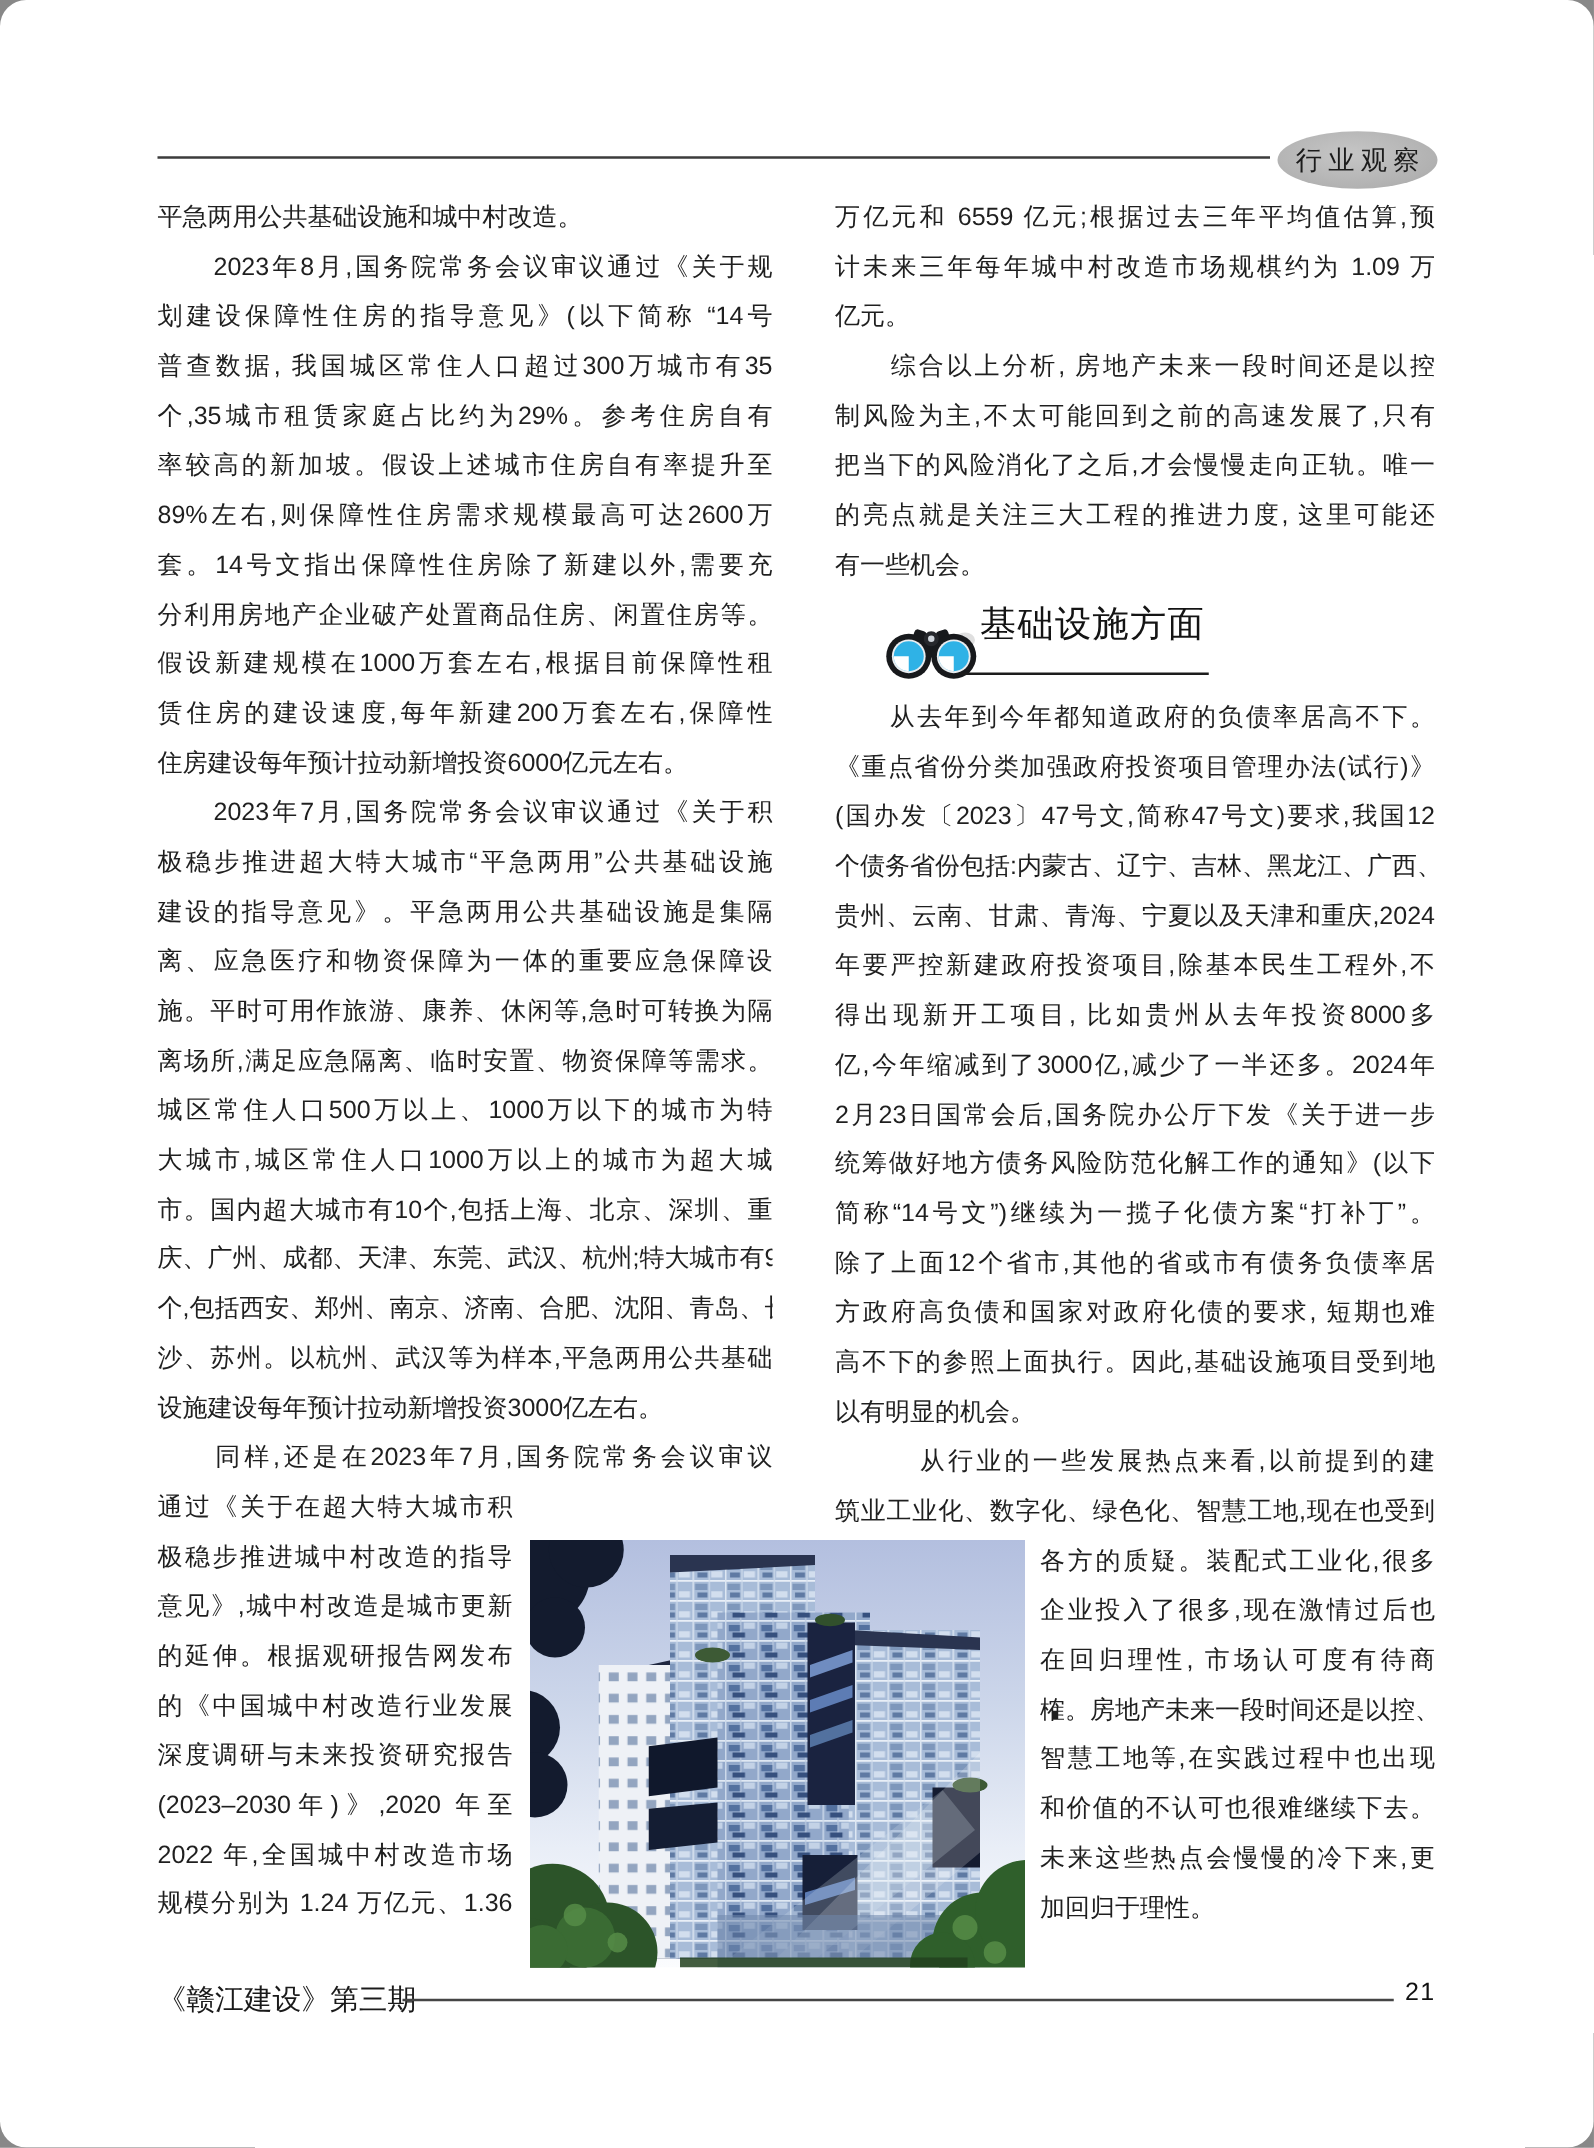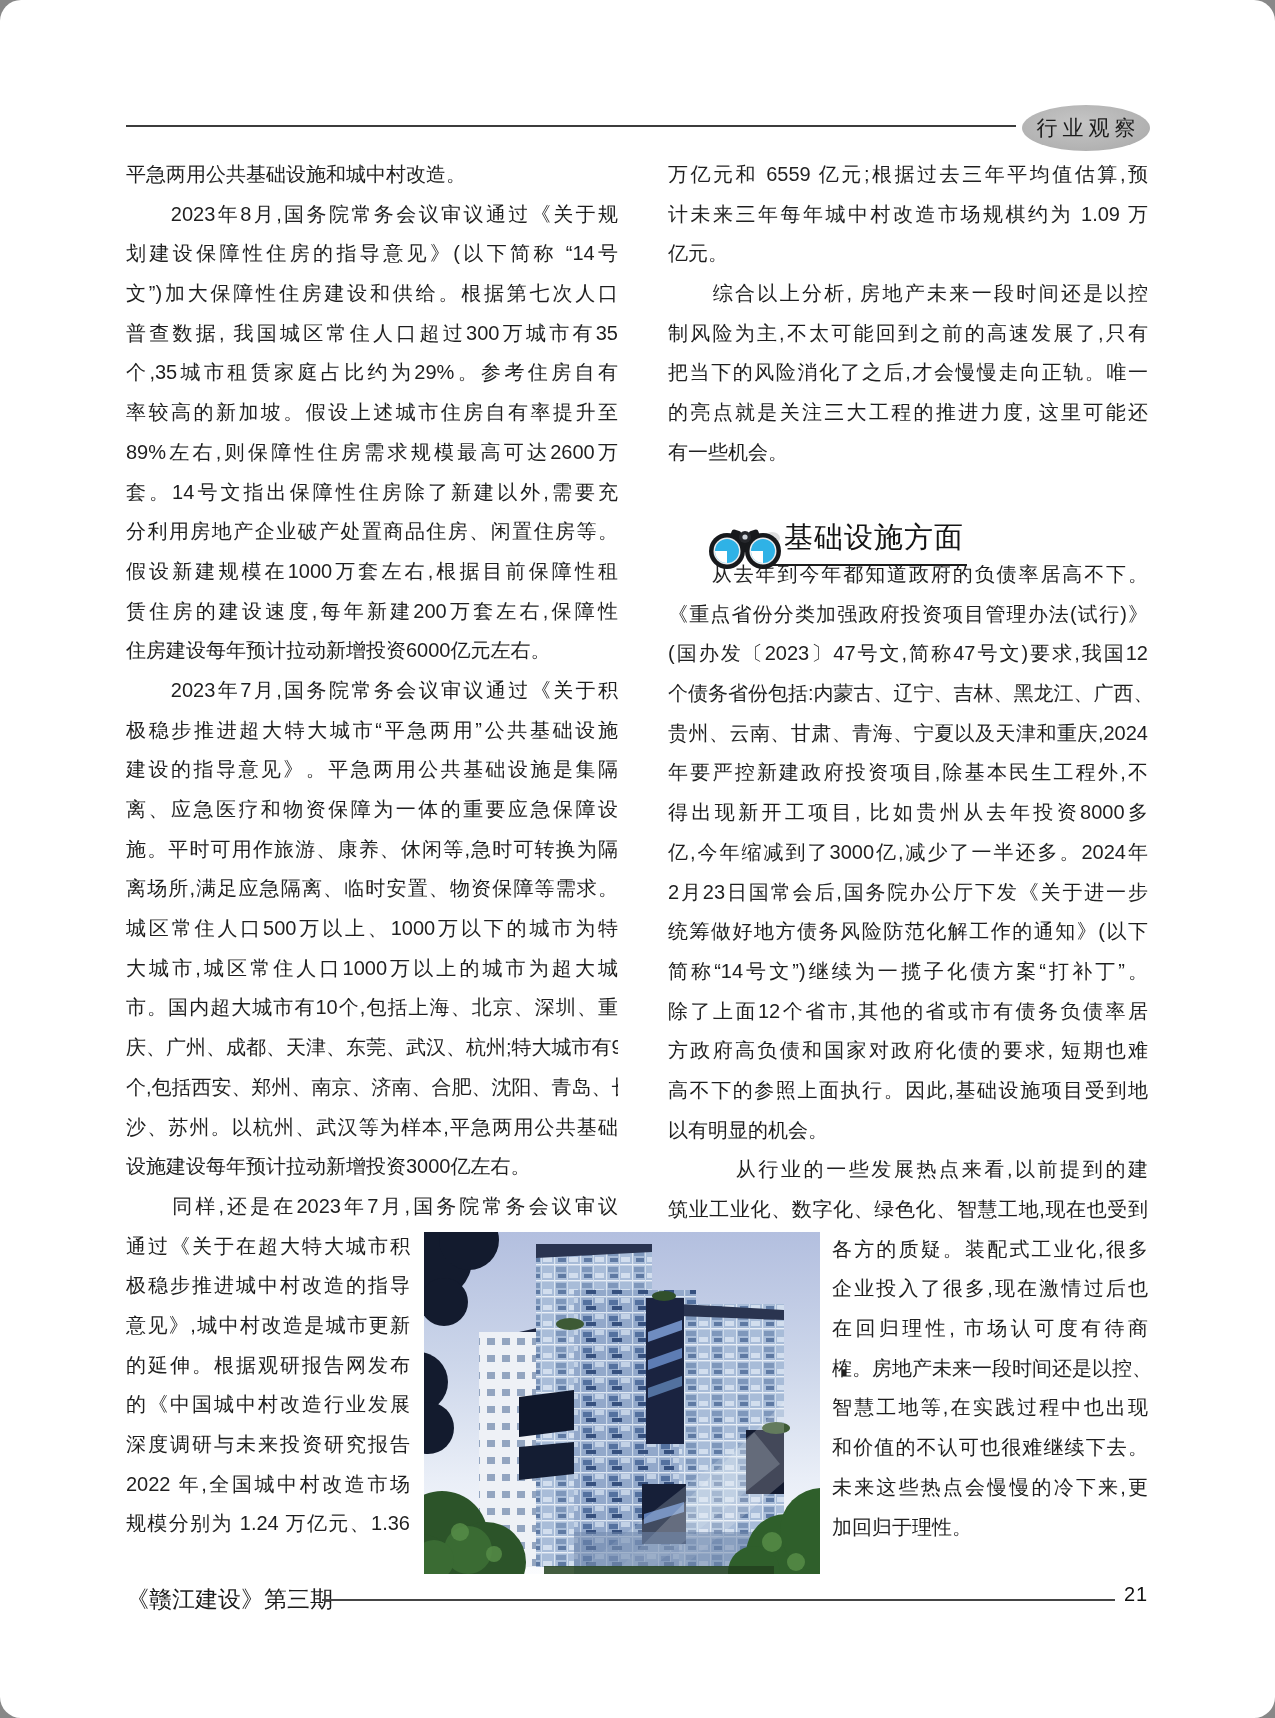--- a/index.html
+++ b/index.html
@@ -30,21 +30,21 @@
   .line.nojust{text-align:right; text-align-last:left;}
   .line.narrow-left{width:284px;}
   .line.narrow-right{width:316px; margin-left:164px;}
   .section-heading{
     position:absolute; left:708px; top:480px;
     display:flex; align-items:flex-end;
   }
   .section-heading .icon{width:74px; height:46px; margin-bottom:-4px; flex:0 0 auto;}
   .heading-text{
     font-size:29px; color:#141414; letter-spacing:1px; white-space:nowrap;
-    border-bottom:2px solid #1c1c1c; padding:0 3px 6px 16px; margin-left:-14px;margin-top:38px;
+    border-bottom:2px solid #1c1c1c; padding:0 3px 18px 16px; margin-left:-14px;
   }
   .photo{position:absolute; left:424px; top:1232px; width:396px; height:342px;}
   .photo svg{display:block; width:100%; height:100%;}
   .footer-journal{
     position:absolute; left:126px; top:1584px; font-size:23px; color:#1a1a1a;
     font-family:"DejaVu Serif","Liberation Serif",serif; white-space:nowrap;
   }
   .footer-rule{position:absolute; left:322px; top:1599px; width:793px; height:2px; background:#454545;}
   .page-number{position:absolute; left:1124px; top:1583px; font-size:20px; color:#111; letter-spacing:1px;}
 </style>
@@ -56,21 +56,20 @@
   <div class="header-rule"></div>
 
   <div class="badge">
     <span>行业观察</span>
   </div>
 
   <div class="col col-left" id="col-left">
       <div class="line nojust">平急两用公共基础设施和城中村改造。</div>
       <div class="line">　　2023年8月,国务院常务会议审议通过《关于规</div>
       <div class="line">划建设保障性住房的指导意见》(以下简称 “14号</div>
-      <div class="line">文”)加大保障性住房建设和供给。根据第七次人口</div>
       <div class="line">普查数据, 我国城区常住人口超过300万城市有35</div>
       <div class="line">个,35城市租赁家庭占比约为29%。参考住房自有</div>
       <div class="line">率较高的新加坡。假设上述城市住房自有率提升至</div>
       <div class="line">89%左右,则保障性住房需求规模最高可达2600万</div>
       <div class="line">套。14号文指出保障性住房除了新建以外,需要充</div>
       <div class="line">分利用房地产企业破产处置商品住房、闲置住房等。</div>
       <div class="line">假设新建规模在1000万套左右,根据目前保障性租</div>
       <div class="line">赁住房的建设速度,每年新建200万套左右,保障性</div>
       <div class="line nojust">住房建设每年预计拉动新增投资6000亿元左右。</div>
       <div class="line">　　2023年7月,国务院常务会议审议通过《关于积</div>
@@ -86,20 +85,21 @@
       <div class="line">个,包括西安、郑州、南京、济南、合肥、沈阳、青岛、长</div>
       <div class="line">沙、苏州。以杭州、武汉等为样本,平急两用公共基础</div>
       <div class="line nojust">设施建设每年预计拉动新增投资3000亿左右。</div>
       <div class="line">　　同样,还是在2023年7月,国务院常务会议审议</div>
       <div class="line narrow-left">通过《关于在超大特大城市积</div>
       <div class="line narrow-left">极稳步推进城中村改造的指导</div>
       <div class="line narrow-left">意见》,城中村改造是城市更新</div>
       <div class="line narrow-left">的延伸。根据观研报告网发布</div>
       <div class="line narrow-left">的《中国城中村改造行业发展</div>
       <div class="line narrow-left">深度调研与未来投资研究报告</div>
+      <div class="line narrow-left">(2023–2030年)》,2020 年至</div>
       <div class="line narrow-left">2022 年,全国城中村改造市场</div>
       <div class="line narrow-left">规模分别为 1.24 万亿元、1.36</div>
     </div>
 
   <div class="col col-right-top" id="col-right-top">
       <div class="line">万亿元和 6559 亿元;根据过去三年平均值估算,预</div>
       <div class="line">计未来三年每年城中村改造市场规棋约为 1.09 万</div>
       <div class="line nojust">亿元。</div>
       <div class="line">　　综合以上分析, 房地产未来一段时间还是以控</div>
       <div class="line">制风险为主,不太可能回到之前的高速发展了,只有</div>

